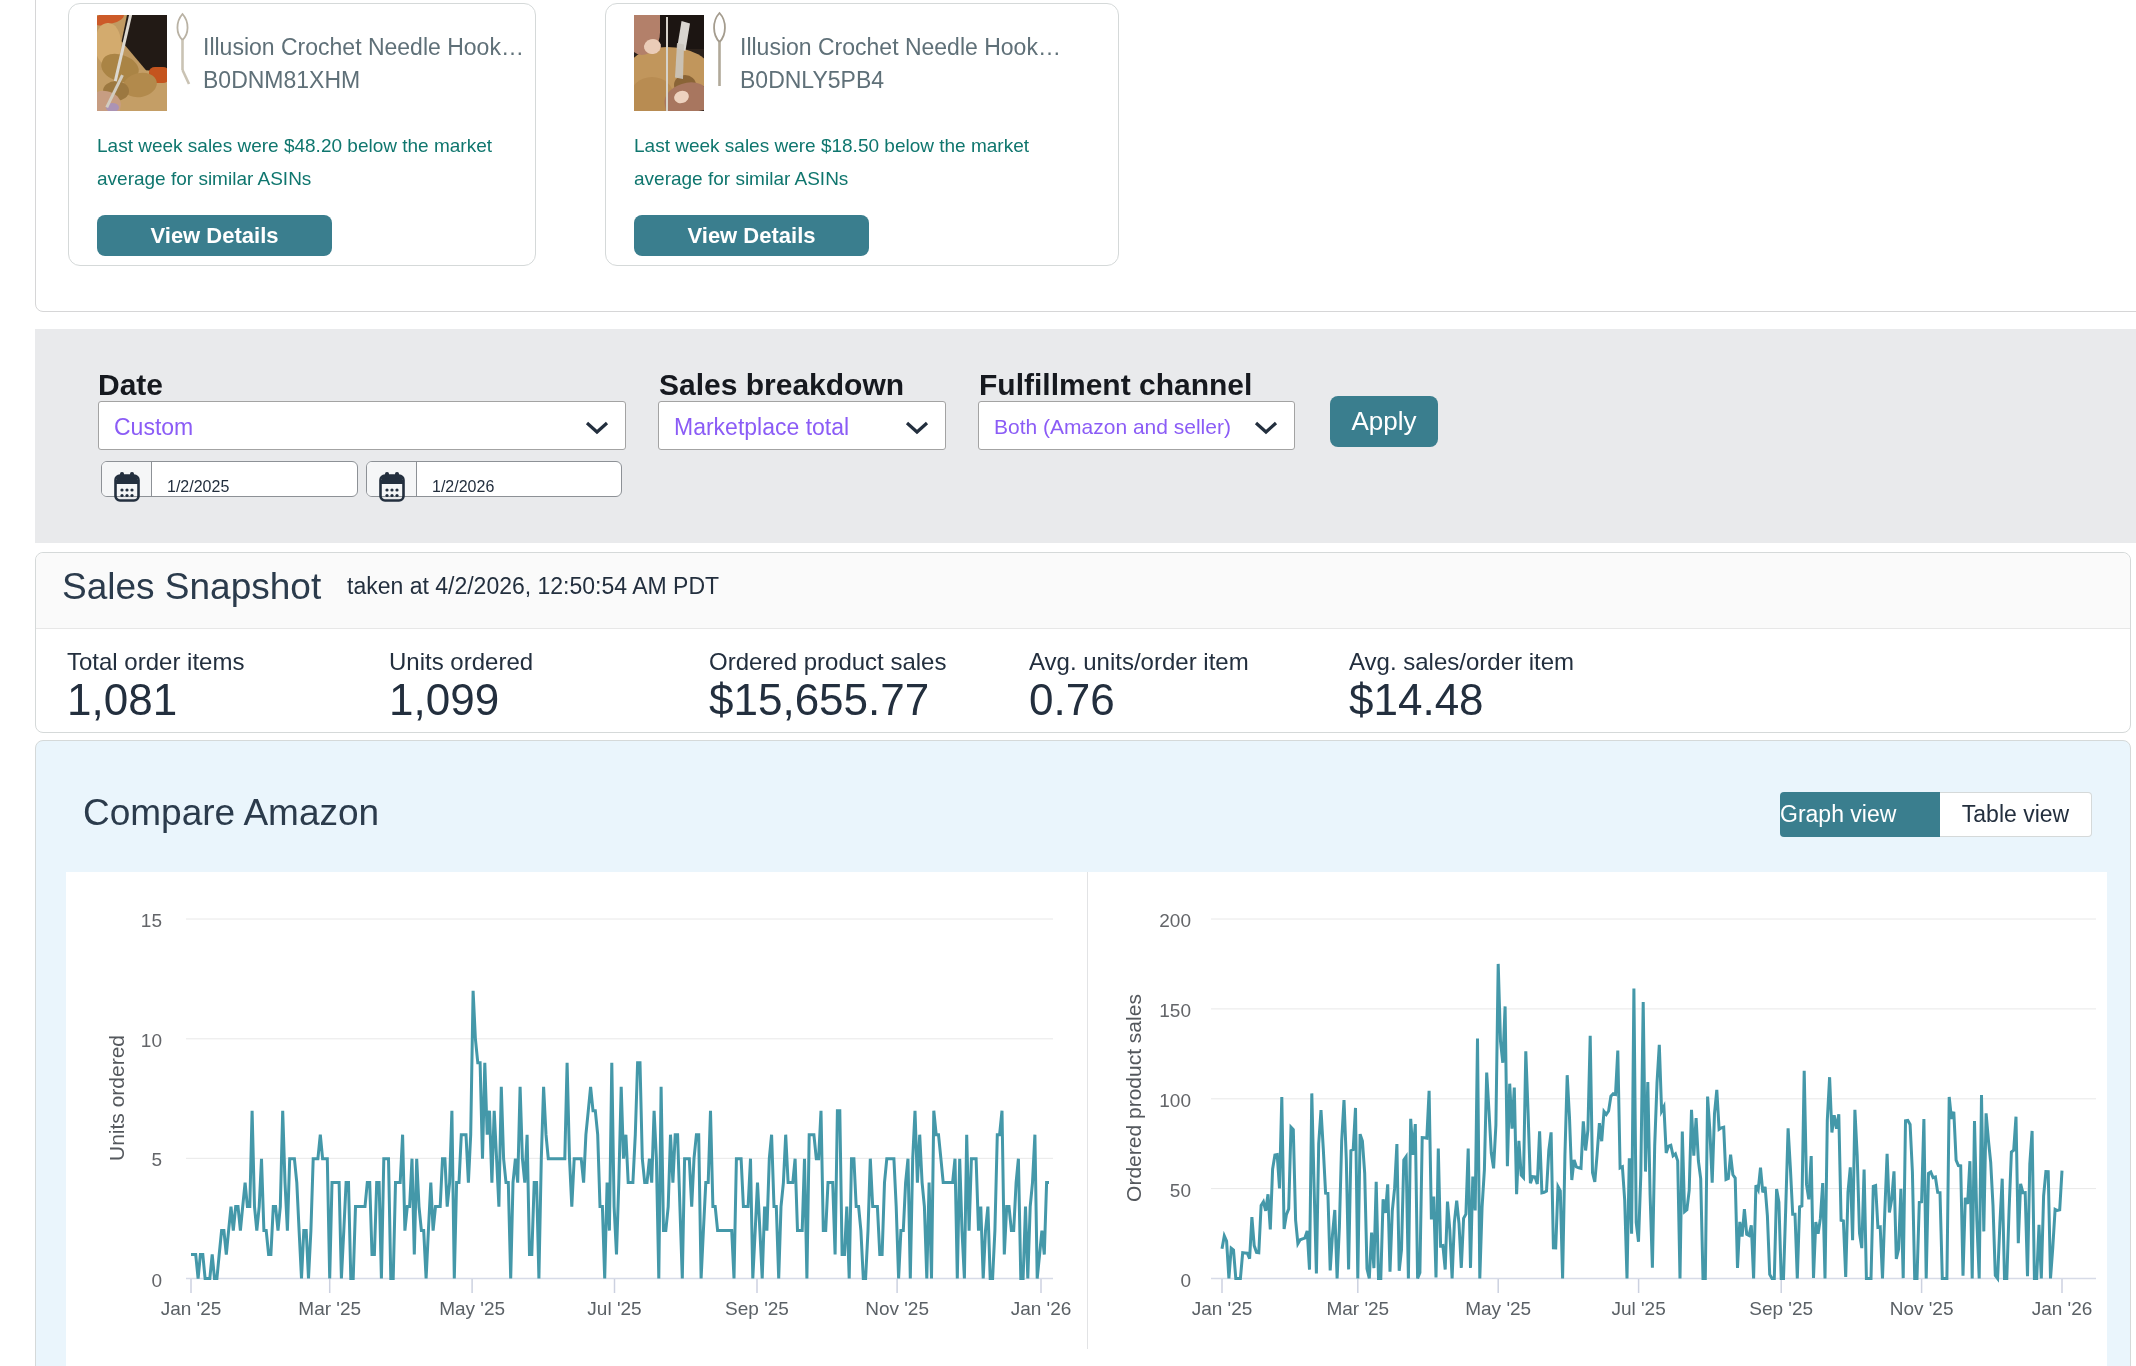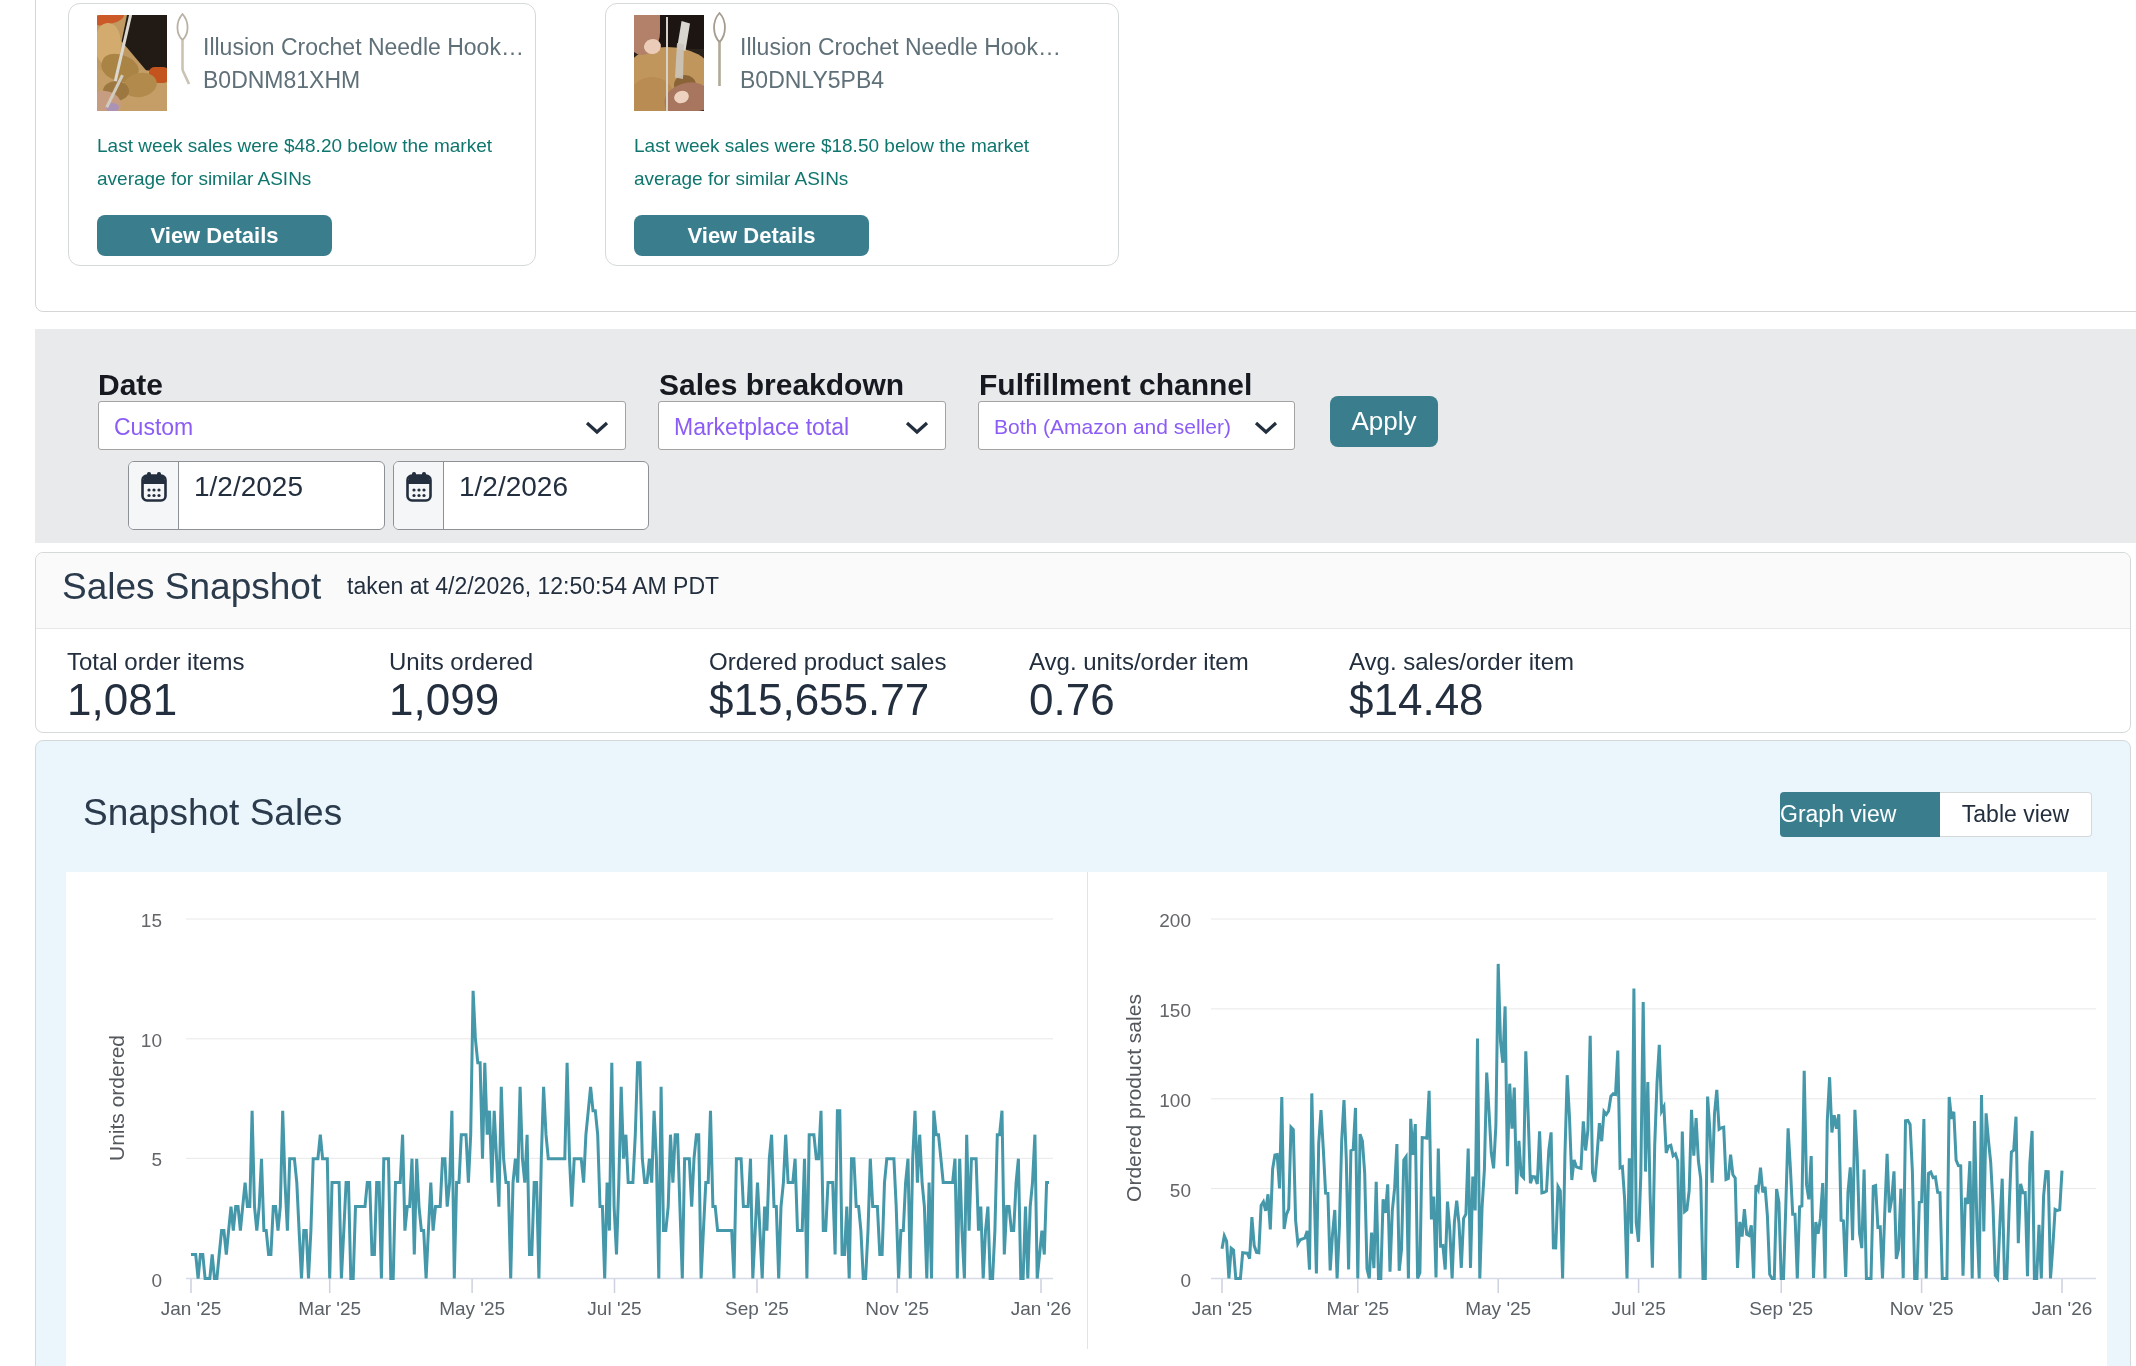--- a/index.html
+++ b/index.html
@@ -19,22 +19,22 @@
 .cbody { position:absolute; left:28px; top:125px; width:415px; font-size:19px; line-height:33px; color:#0f766e; }
 .cbtn { position:absolute; left:28px; top:211px; width:235px; height:41px; background:#3a7e8e;
   border-radius:8px; color:#fff; font-size:22px; font-weight:bold; text-align:center; line-height:41px; }
 
 
 #fbar { left:35px; top:329px; width:2101px; height:214px; background:#e9eaec; }
 .flabel { position:absolute; font-size:30px; font-weight:bold; color:#16191f;margin-top:6px; }
 .sel { position:absolute; height:49px; background:#fff; border:1px solid #a3a3a3; border-radius:3px;
   font-size:23px; color:#8b5cf6; line-height:50px; padding-left:15px; white-space:nowrap; overflow:hidden; }
 .sel svg { position:absolute; right:16px; top:19px; }
-.dinp { position:absolute; top:132px; height:69px; background:#fff; border:1px solid #8d9196;
-  border-radius:6px; font-size:28px; color:#232f3e; line-height:49px;margin-left:27px; }
+.dinp { position:absolute; top:132px; height:36px; background:#fff; border:1px solid #8d9196;
+  border-radius:6px; font-size:16px; color:#232f3e; line-height:49px; }
 .dico { position:absolute; left:0; top:0; bottom:0; width:50px; background:#f5f6f7;
   border-right:1px solid #8d9196; border-radius:5px 0 0 5px; }
 .dico svg { position:absolute; left:12px; top:9px; }
 .dtext { position:absolute; left:65px; top:0; }
 #applybtn { position:absolute; left:1295px; top:67px; width:108px; height:51px; background:#3a7e8e;
   border-radius:8px; color:#fff; font-size:26px; text-align:center; line-height:51px; }
 
 
 #snap { left:35px; top:552px; width:2096px; height:181px; background:#fff;
   border:1px solid #d5d9d9; border-radius:8px; }
@@ -197,21 +197,21 @@
         <div class="lb">Avg. units/order item</div>
         <div class="vl">0.76</div>
       </div>
     <div class="stat" style="left:1313px;">
         <div class="lb">Avg. sales/order item</div>
         <div class="vl">$14.48</div>
       </div>
   </div>
 
   <div id="comp" class="abs">
-    <div id="comptitle">Snapshot Sales</div>
+    <div id="comptitle">Compare Amazon</div>
     <div id="gbtn">Graph view</div>
     <div id="tbtn">Table view</div>
     <div id="chartpanel">
       <div id="chartdiv" style="left:1021px;"></div>
       <svg class="abs" style="left:0;top:0;" width="1056" height="477" viewBox="0 0 1056 477">
         <g stroke="#e8e8e8" stroke-width="1">
           <line x1="120" y1="47" x2="987" y2="47"></line>
           <line x1="120" y1="166.8" x2="987" y2="166.8"></line>
           <line x1="120" y1="286.3" x2="987" y2="286.3"></line>
         </g>

